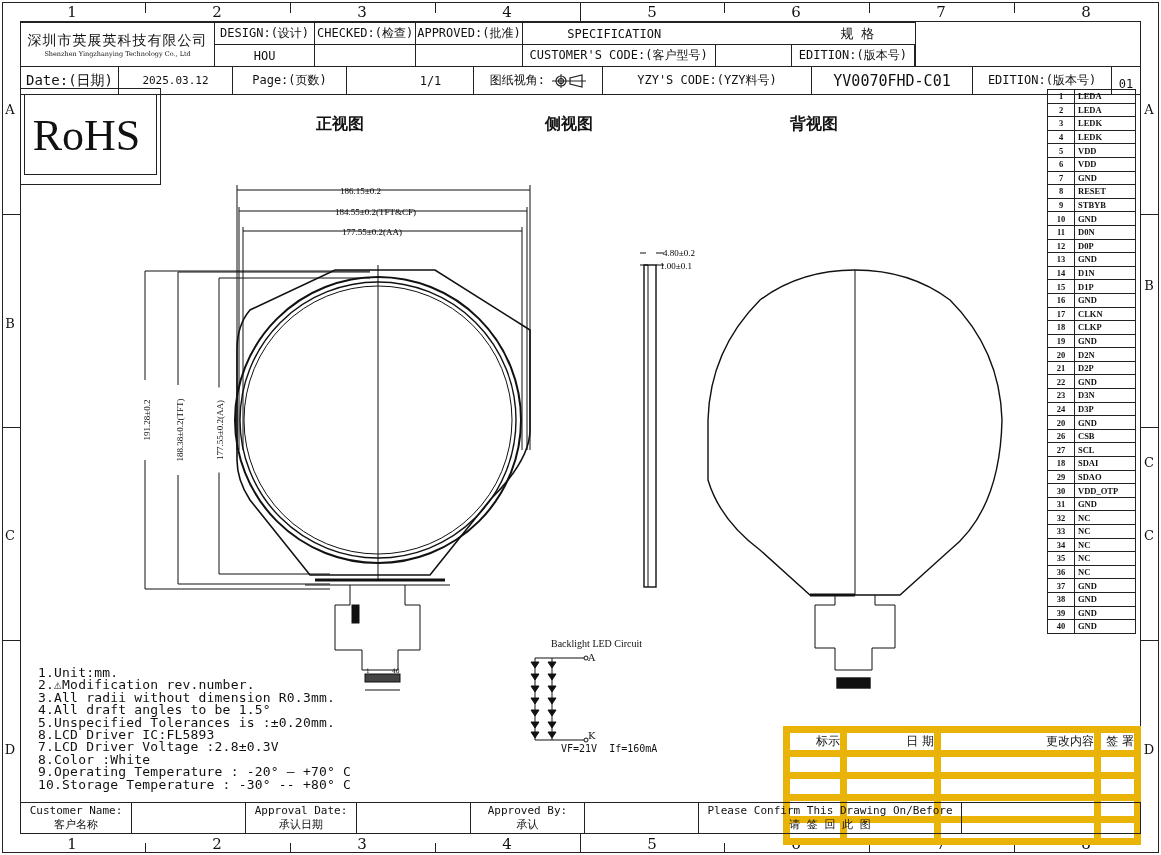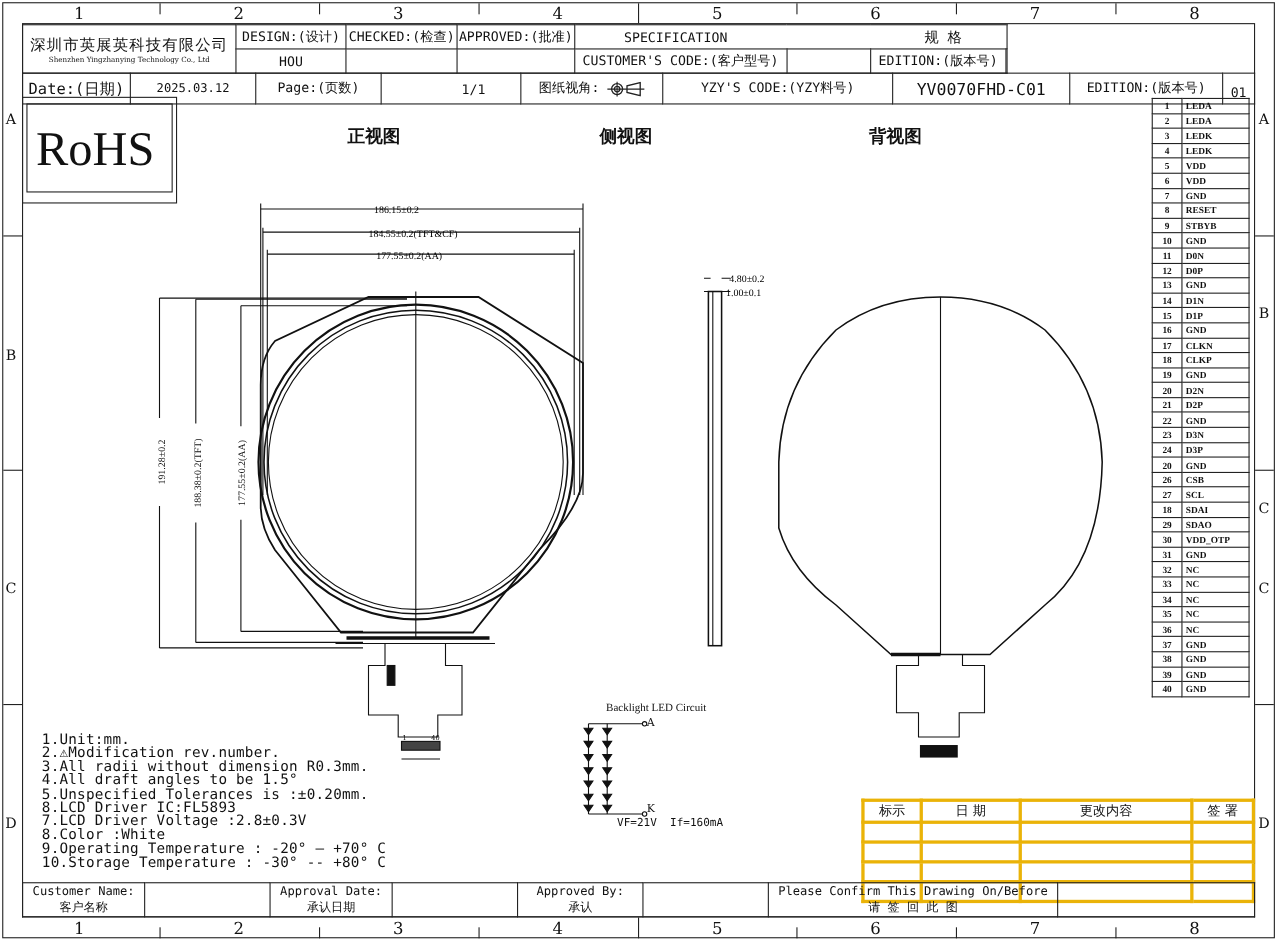--- a/index.html
+++ b/index.html
@@ -9,21 +9,21 @@
   .zone-num{position:absolute;font-size:15px;text-align:center;width:20px;}
   .zone-let{position:absolute;font-size:13px;width:14px;text-align:center;}
   .tick{position:absolute;background:#222;}
   table{border-collapse:collapse;}
   .tb td{border:1px solid #222;font-size:12px;text-align:center;padding:0;height:21px;white-space:nowrap;font-family:"DejaVu Sans Mono","Liberation Mono",monospace;}
   .tb td.company{font-family:"DejaVu Serif",serif;}
   .pin td{border:1px solid #222;font-size:8.5px;height:12.6px;padding:0 3px;font-weight:bold;font-family:"Liberation Serif",serif;line-height:12px;}
   .pin td.n{width:20px;text-align:center;}
   .pin td.s{width:54px;text-align:left;}
   .notes div{font-size:13px;line-height:12.4px;font-family:"DejaVu Sans Mono","Liberation Mono",monospace;letter-spacing:0.2px;}
-  .rev td{border:3px solid #eab308;height:15px;font-size:12px;text-align:center;padding:0;}
+  .rev td{border:7px solid #eab308;height:15px;font-size:12px;text-align:right;padding:0;}
   .foot td{border:1px solid #222;font-size:11px;text-align:center;padding:0;font-family:"DejaVu Sans Mono","Liberation Mono",monospace;line-height:14px;}
   .view-title{position:absolute;font-size:16px;font-weight:bold;}
   .dim{font-size:9px;font-family:"Liberation Serif",serif;}
 </style>
 </head>
 <body>
 
 <div class="frame" style="left:2px;top:2px;width:1157px;height:851px;"></div>
 <div class="frame" style="left:20px;top:21px;width:1121px;height:813px;"></div>
 

